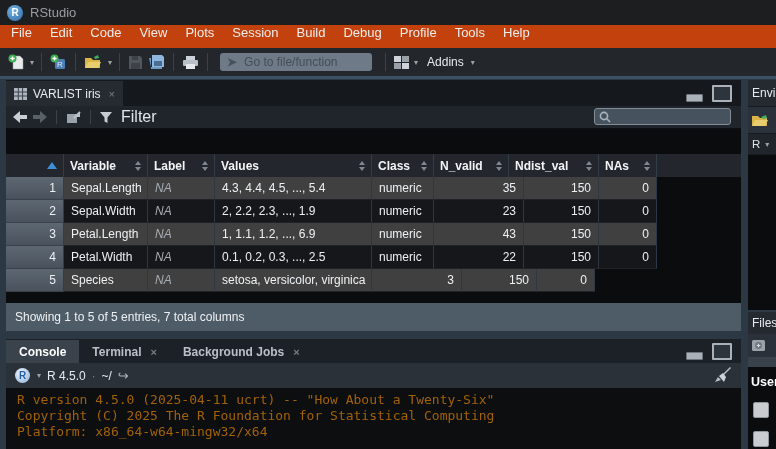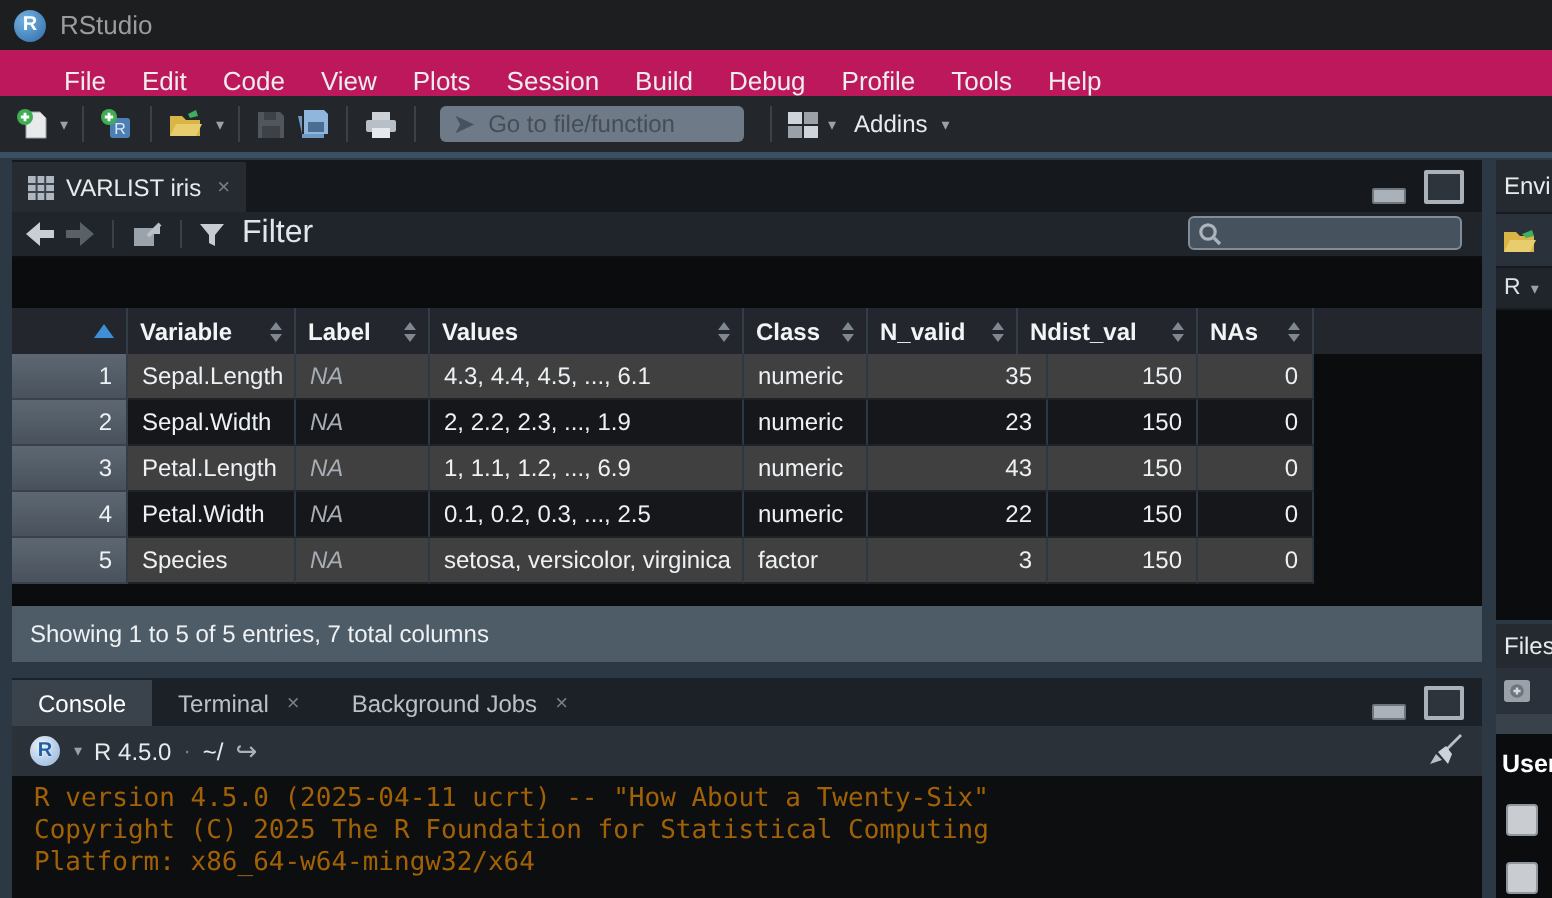--- a/index.html
+++ b/index.html
@@ -8,22 +8,22 @@
 
   
   .titlebar{position:absolute;top:0;left:0;right:0;height:25px;background:#1d1e20;
             display:flex;align-items:center;padding-left:7px;gap:7px;}
   .rlogo{width:16px;height:16px;border-radius:50%;flex:0 0 auto;
          background:radial-gradient(circle at 35% 30%,#74b1e0,#2f6ca8);
          color:#fff;font-size:10px;font-weight:bold;display:flex;align-items:center;justify-content:center;}
   .apptitle{color:#9a9da0;font-size:13px;}
 
   
-  .menubar{position:absolute;top:25px;left:0;right:0;height:23px;background:#be185d;
-           display:flex;align-items:flex-end;padding-left:23px;}
+  .menubar{position:absolute;top:25px;left:0;right:0;height:23px;background:#c2410c;
+           display:flex;align-items:flex-start;padding-left:2px;}
   .menu-item{color:#ededed;font-size:13px;padding:0 9px;cursor:default;}
 
   
   .toolbar{position:absolute;top:48px;left:0;right:0;height:28px;background:#23272c;
            border-bottom:3px solid #3c5064;display:flex;align-items:center;padding-left:7px;gap:3px;}
   .tsep{width:1px;height:18px;background:#3b4147;margin:0 4px;flex:0 0 auto;}
   .caret{color:#9aa1a8;font-size:8px;margin-left:1px;}
   .tbtn{display:flex;align-items:center;padding:1px;}
   .goto-box{width:138px;height:18px;background:#6e7a87;border-radius:3px;display:flex;
             align-items:center;gap:7px;padding:0 7px;margin-left:5px;}
@@ -69,21 +69,21 @@
   .r-even .td{background:#15171b;}
   .td.rownum{background:linear-gradient(#5d6772,#49525c);justify-content:flex-end;
              border-right:1px solid #333d48;border-bottom:1px solid #39424c;}
   .td.num{justify-content:flex-end;}
   .na{font-style:italic;color:#a7adb4;}
   .status{position:absolute;left:0;right:0;bottom:0;height:28px;background:#4e5c68;display:flex;
           align-items:center;padding-left:9px;color:#eef1f3;font-size:12px;}
 
   
   .consolepanel{position:absolute;left:6px;top:260px;width:735px;bottom:0;background:#0d0e10;}
-  .c-tabbar{height:24px;background:#1c2127;display:flex;align-items:flex-end;position:relative;}
+  .c-tabbar{height:24px;background:#1c2127;display:flex;align-items:flex-end;position:relative;font-weight:bold;}
   .ctab{height:23px;padding:0 13px;display:flex;align-items:center;gap:7px;font-size:12px;color:#b9c0c7;}
   .ctab.active{background:#3a424b;color:#ffffff;}
   .c-toolbar{height:25px;background:#2a3139;display:flex;align-items:center;gap:6px;padding-left:9px;position:relative;}
   .rball{width:15px;height:15px;border-radius:50%;background:radial-gradient(circle at 35% 30%,#9fc4e8,#2f6cab);
          color:#2b6bb4;display:flex;align-items:center;justify-content:center;font-size:10px;font-weight:bold;
          text-shadow:0 0 1px #fff;color:#1f5ea8;background:radial-gradient(circle at 35% 30%,#e8eef5,#8fb4dd);}
   .rver{color:#e8ebee;font-size:12px;}
   .cdot{color:#7e868e;font-size:11px;}
   .wd{color:#e8ebee;font-size:12px;}
   .histarrow{color:#aab3bb;font-size:13px;}
@@ -299,21 +299,21 @@
               <span class="tri-u"></span>
               <span class="tri-d"></span>
             </span>
           </div>
       </div>
 
       <div class="trow r-odd">
         <div class="td rownum c0">1</div>
         <div class="td c1">Sepal.Length</div>
         <div class="td c2 na">NA</div>
-        <div class="td c3">4.3, 4.4, 4.5, ..., 6.1</div>
+        <div class="td c3">4.3, 4.4, 4.5, ..., 5.4</div>
         <div class="td c4">numeric</div>
         <div class="td c5 num">35</div>
         <div class="td c6 num">150</div>
         <div class="td c7 num">0</div>
       </div>
       <div class="trow r-even">
         <div class="td rownum c0">2</div>
         <div class="td c1">Sepal.Width</div>
         <div class="td c2 na">NA</div>
         <div class="td c3">2, 2.2, 2.3, ..., 1.9</div>
@@ -340,21 +340,20 @@
         <div class="td c4">numeric</div>
         <div class="td c5 num">22</div>
         <div class="td c6 num">150</div>
         <div class="td c7 num">0</div>
       </div>
       <div class="trow r-odd">
         <div class="td rownum c0">5</div>
         <div class="td c1">Species</div>
         <div class="td c2 na">NA</div>
         <div class="td c3">setosa, versicolor, virginica</div>
-        <div class="td c4">factor</div>
         <div class="td c5 num">3</div>
         <div class="td c6 num">150</div>
         <div class="td c7 num">0</div>
       </div>
 
       <div class="status">
         <span>Showing 1 to 5 of 5 entries, 7 total columns</span>
       </div>
     </div>
 

